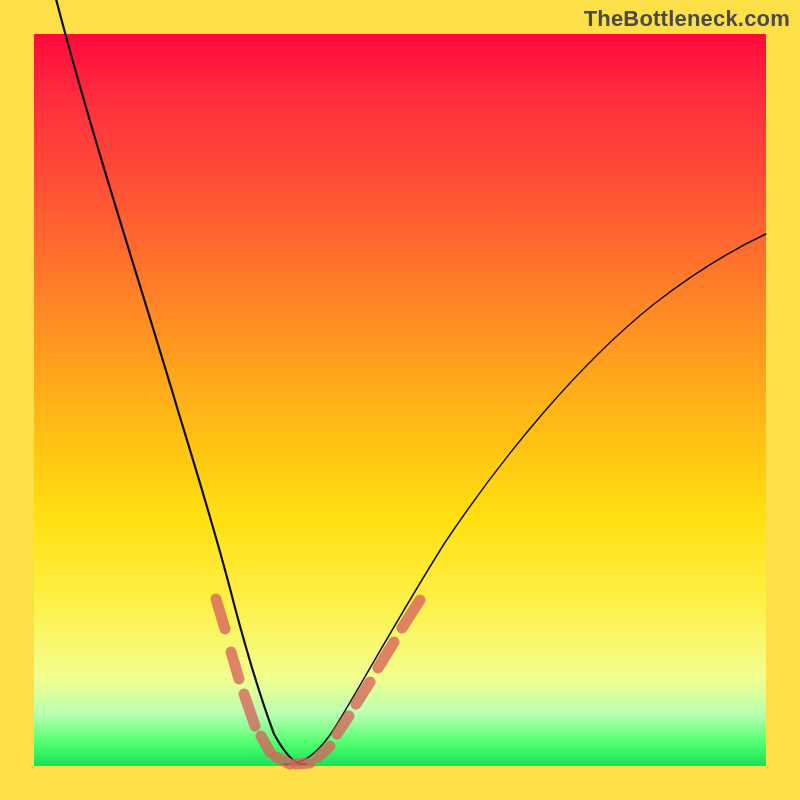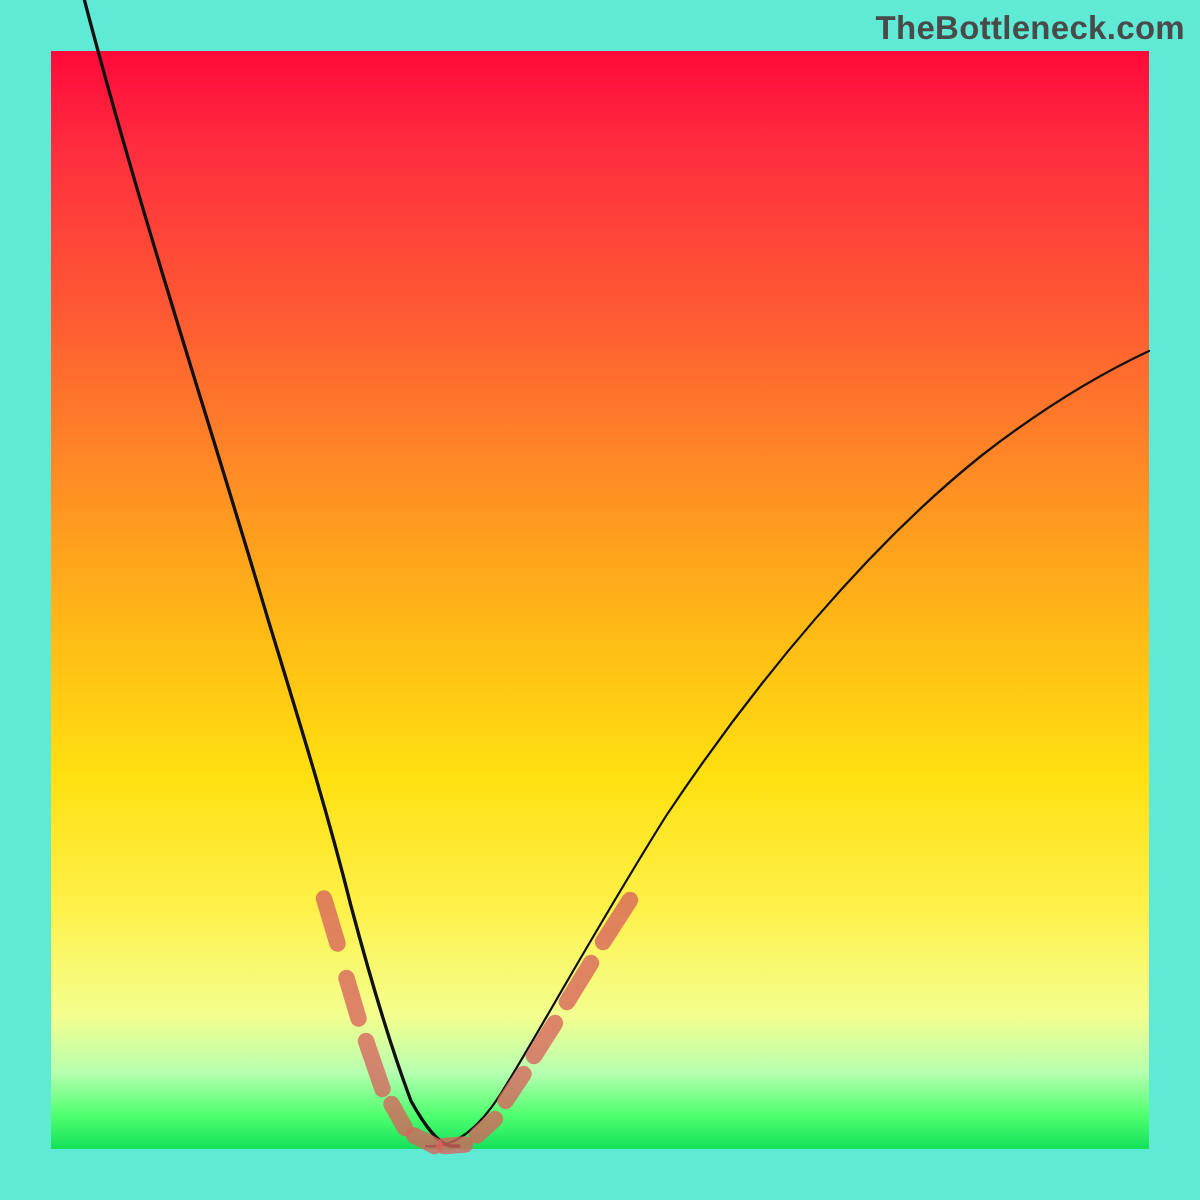--- a/index.html
+++ b/index.html
@@ -8,21 +8,21 @@
     width: 800px;
     height: 800px;
     background: #000;
     font-family: Arial, Helvetica, sans-serif;
     overflow: hidden;
   }
   .stage {
     position: relative;
     width: 800px;
     height: 800px;
-    background: #5eead4;
+    background: #fde047;
   }
   .watermark {
     position: absolute;
     top: 6px;
     right: 10px;
     color: #4a4a4a;
     font-size: 22px;
     font-weight: 600;
     letter-spacing: 0.2px;
     user-select: none;

